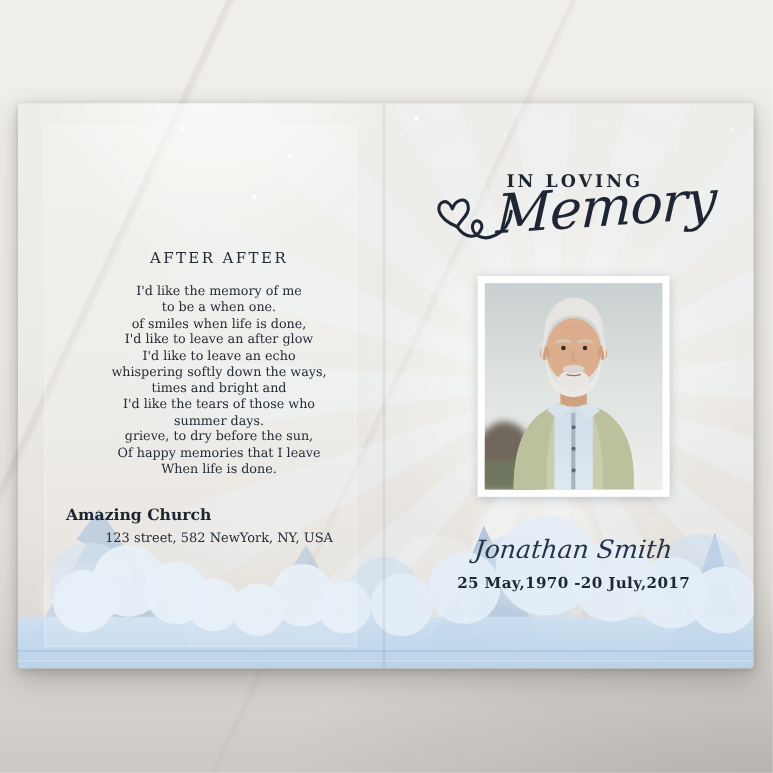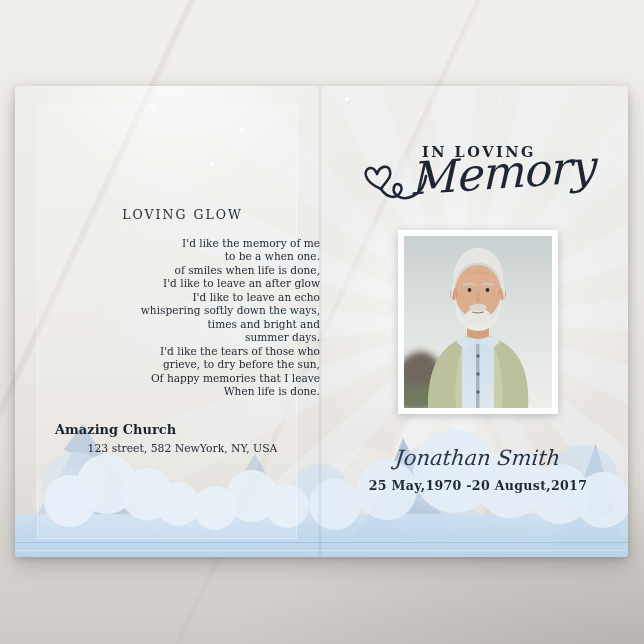--- a/index.html
+++ b/index.html
@@ -69,21 +69,21 @@
   .frame{
     position:absolute;left:22px;top:19px;width:258px;height:432px;
     background:rgba(255,255,255,0.17);
     border:1px solid rgba(255,255,255,0.30);
   }
   .fold{position:absolute;left:303px;top:0;width:4px;height:471px;
     background:linear-gradient(90deg,rgba(40,65,100,0) 0%,rgba(40,65,100,0.10) 50%,rgba(40,65,100,0) 100%);}
   
   .poem-title{position:absolute;left:40px;top:121px;width:255px;text-align:center;
     font-size:12.5px;letter-spacing:2px;color:#222b36;font-weight:normal;}
-  .poem{position:absolute;left:30px;top:151px;width:275px;text-align:right;
+  .poem{position:absolute;left:30px;top:151px;width:275px;text-align:center;
     font-size:10.6px;line-height:13.45px;color:#232c38;}
   .church-name{position:absolute;left:40px;top:336px;width:255px;text-align:left;
     font-size:13px;font-weight:bold;color:#1c242f;}
   .church-address{position:absolute;left:30px;top:356px;width:275px;text-align:center;
     font-size:10.8px;color:#232c38;}
   
   .title-top{position:absolute;left:407px;top:57px;width:200px;text-align:left;
     font-size:14.5px;letter-spacing:2.5px;color:#1d2532;font-weight:bold;}
   .title-script{position:absolute;left:385px;top:60px;width:210px;text-align:center;
     font-family:"DejaVu Serif","Liberation Serif",serif;font-style:italic;
@@ -137,31 +137,31 @@
   <div class="cloud" style="left:515px;top:378px;width:60px;height:60px;"></div>
   <div class="cloud" style="left:560px;top:386px;width:56px;height:56px;"></div>
 
   <div class="edge-line" style="top:456px;"></div>
   <div class="edge-line" style="top:464px;background:rgba(255,255,255,0.3);"></div>
 
   <div class="frame"></div>
   <div class="fold"></div>
 
   <div>
-    <div class="poem-title">LOVING GLOW</div>
+    <div class="poem-title">AFTER AFTER</div>
     <div class="poem">
       <div>I'd like the memory of me</div>
       <div>to be a when one.</div>
       <div>of smiles when life is done,</div>
       <div>I'd like to leave an after glow</div>
       <div>I'd like to leave an echo</div>
       <div>whispering softly down the ways,</div>
       <div>times and bright and</div>
+      <div>I'd like the tears of those who</div>
       <div>summer days.</div>
-      <div>I'd like the tears of those who</div>
       <div>grieve, to dry before the sun,</div>
       <div>Of happy memories that I leave</div>
       <div>When life is done.</div>
     </div>
     <div class="church-name">Amazing Church</div>
     <div class="church-address">123 street, 582 NewYork, NY, USA</div>
   </div>
 
   <div>
     <div class="title-top">IN LOVING</div>
@@ -226,16 +226,16 @@
         <circle cx="65.5" cy="54" r="1.9" fill="#332c28"></circle>
         <circle cx="83.5" cy="54" r="1.9" fill="#332c28"></circle>
         <path d="M60 49 Q 65.5 46.5 71 49" stroke="#cfc7b9" stroke-width="2.4" fill="none" stroke-linecap="round"></path>
         <path d="M78 49 Q 83.5 46.5 89 49" stroke="#cfc7b9" stroke-width="2.4" fill="none" stroke-linecap="round"></path>
         <path d="M74 56 L 72.5 64 Q 74 65.5 76.5 64" stroke="#c29578" stroke-width="1.2" fill="none" filter="url(#blur1)"></path>
         <path d="M62 38 Q 74 34 86 38" stroke="#c79b7f" stroke-width="0.8" fill="none" opacity="0.6"></path>
       </svg>
     </div>
 
     <div class="deceased-name">Jonathan Smith</div>
-    <div class="life-dates">25 May,1970 -20 August,2017</div>
+    <div class="life-dates">25 May,1970 -20 July,2017</div>
   </div>
 
 </div>
 
 </body></html>

